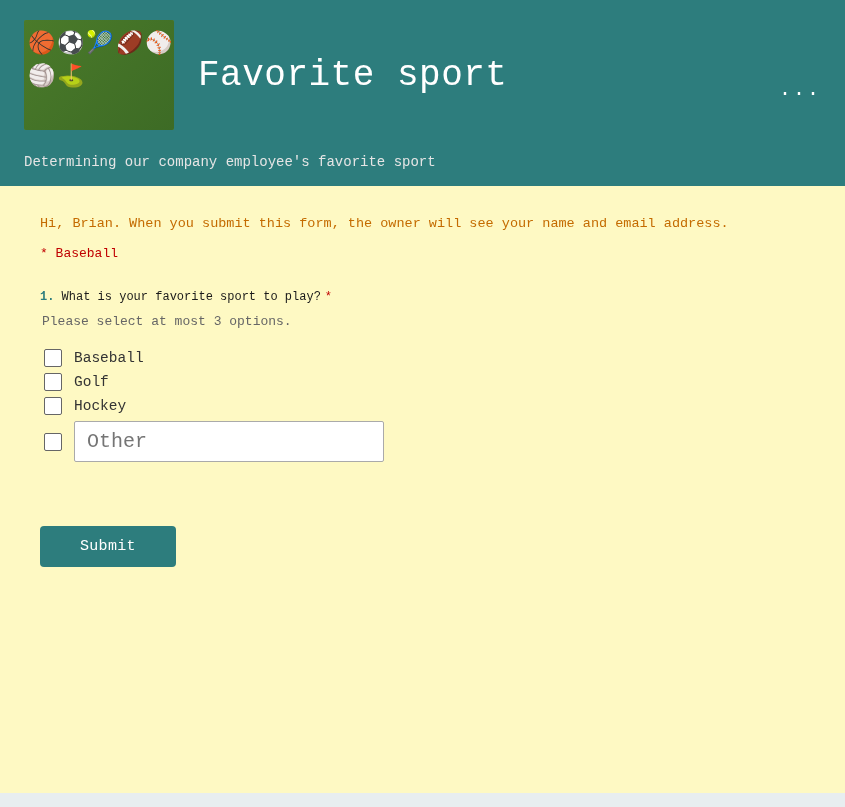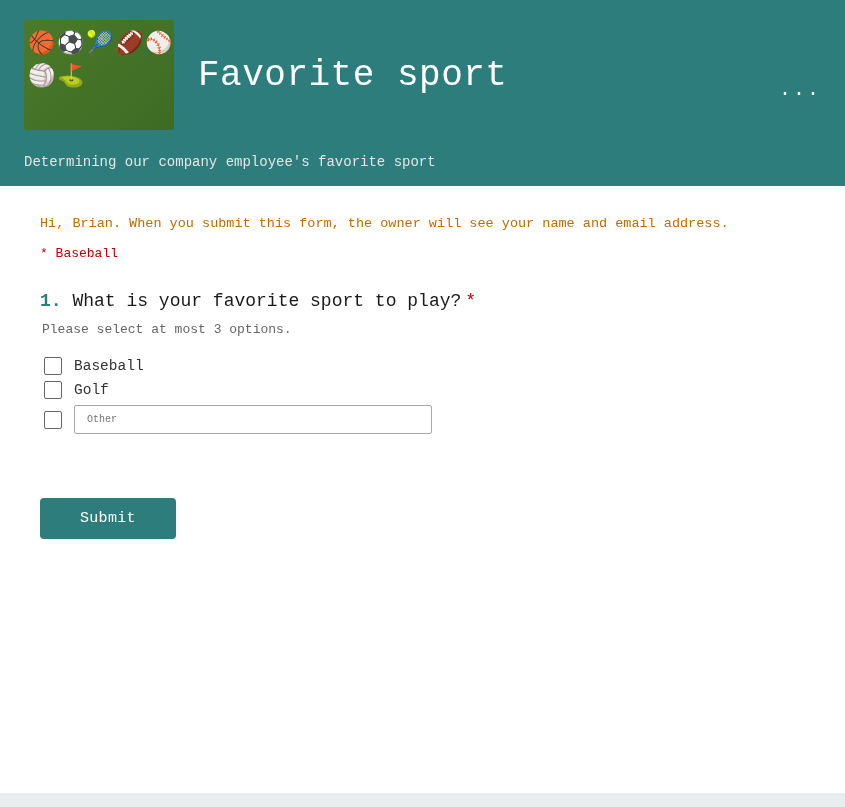--- a/index.html
+++ b/index.html
@@ -72,21 +72,21 @@
       transform: translateY(-50%);
       color: white;
       font-size: 20px;
       letter-spacing: 2px;
       cursor: pointer;
       padding: 8px;
     }
 
     
     .main-content {
-      background-color: #ffffff;
+      background-color: #fef9c3;
       padding: 28px 24px 40px 40px;
       min-height: 607px;
       position: relative;
     }
 
     .info-message {
       color: #c46b00;
       font-size: 13.5px;
       margin-bottom: 12px;
       line-height: 1.5;
@@ -99,21 +99,21 @@
     }
     .required-note span {
       color: #c00000;
     }
 
     
     .question-section {
       margin-bottom: 32px;
     }
     .question-title {
-      font-size: 18px;
+      font-size: 12px;
       color: #1a1a1a;
       margin-bottom: 8px;
       line-height: 1.4;
     }
     .question-title .q-number {
       color: #2d7d7d;
       font-weight: 600;
     }
     .question-title .q-text {
       color: #333;
@@ -173,23 +173,23 @@
     
     .other-input-wrapper {
       display: flex;
       align-items: center;
       gap: 12px;
     }
     .other-text-input {
       border: 1px solid #aaa;
       border-radius: 2px;
       padding: 8px 12px;
-      font-size: 10px;
+      font-size: 20px;
       color: #888;
-      width: 358px;
+      width: 310px;
       outline: none;
       background: white;
       font-family: inherit;
     }
 
     
     .submit-btn {
       background-color: #2d7d7d;
       color: white;
       border: none;
@@ -242,20 +242,24 @@
         <input type="checkbox" style="">
         <span class="checkbox-label">Baseball</span>
       </label>
 
 
       <label class="checkbox-item">
         <input type="checkbox" style="">
         <span class="checkbox-label">Golf</span>
       </label>
 
+      <label class="checkbox-item">
+        <input type="checkbox" style="">
+        <span class="checkbox-label">Hockey</span>
+      </label>
 
 
 
       <div class="other-input-wrapper">
         <input type="checkbox" style="width: 18px; height: 18px; border: 1.5px solid rgb(102, 102, 102); border-radius: 2px; cursor: pointer; flex-shrink: 0; appearance: none; background: white;">
         <input type="text" class="other-text-input" placeholder="Other" style="">
       </div>
 
     </div>
   </div>

